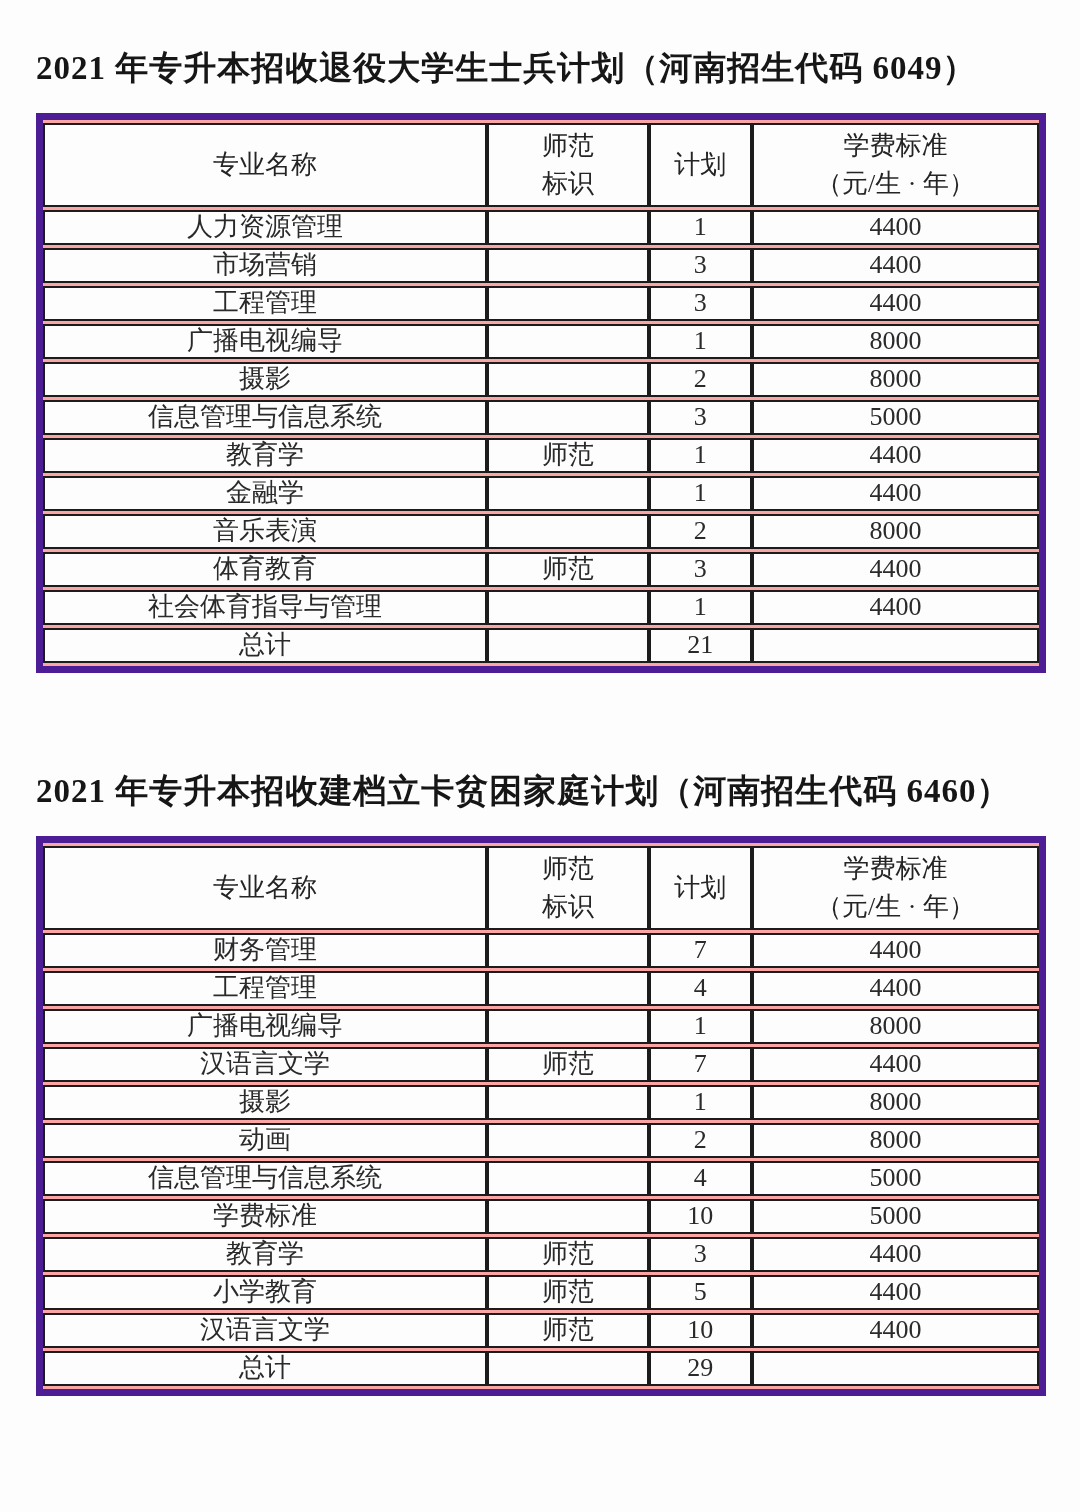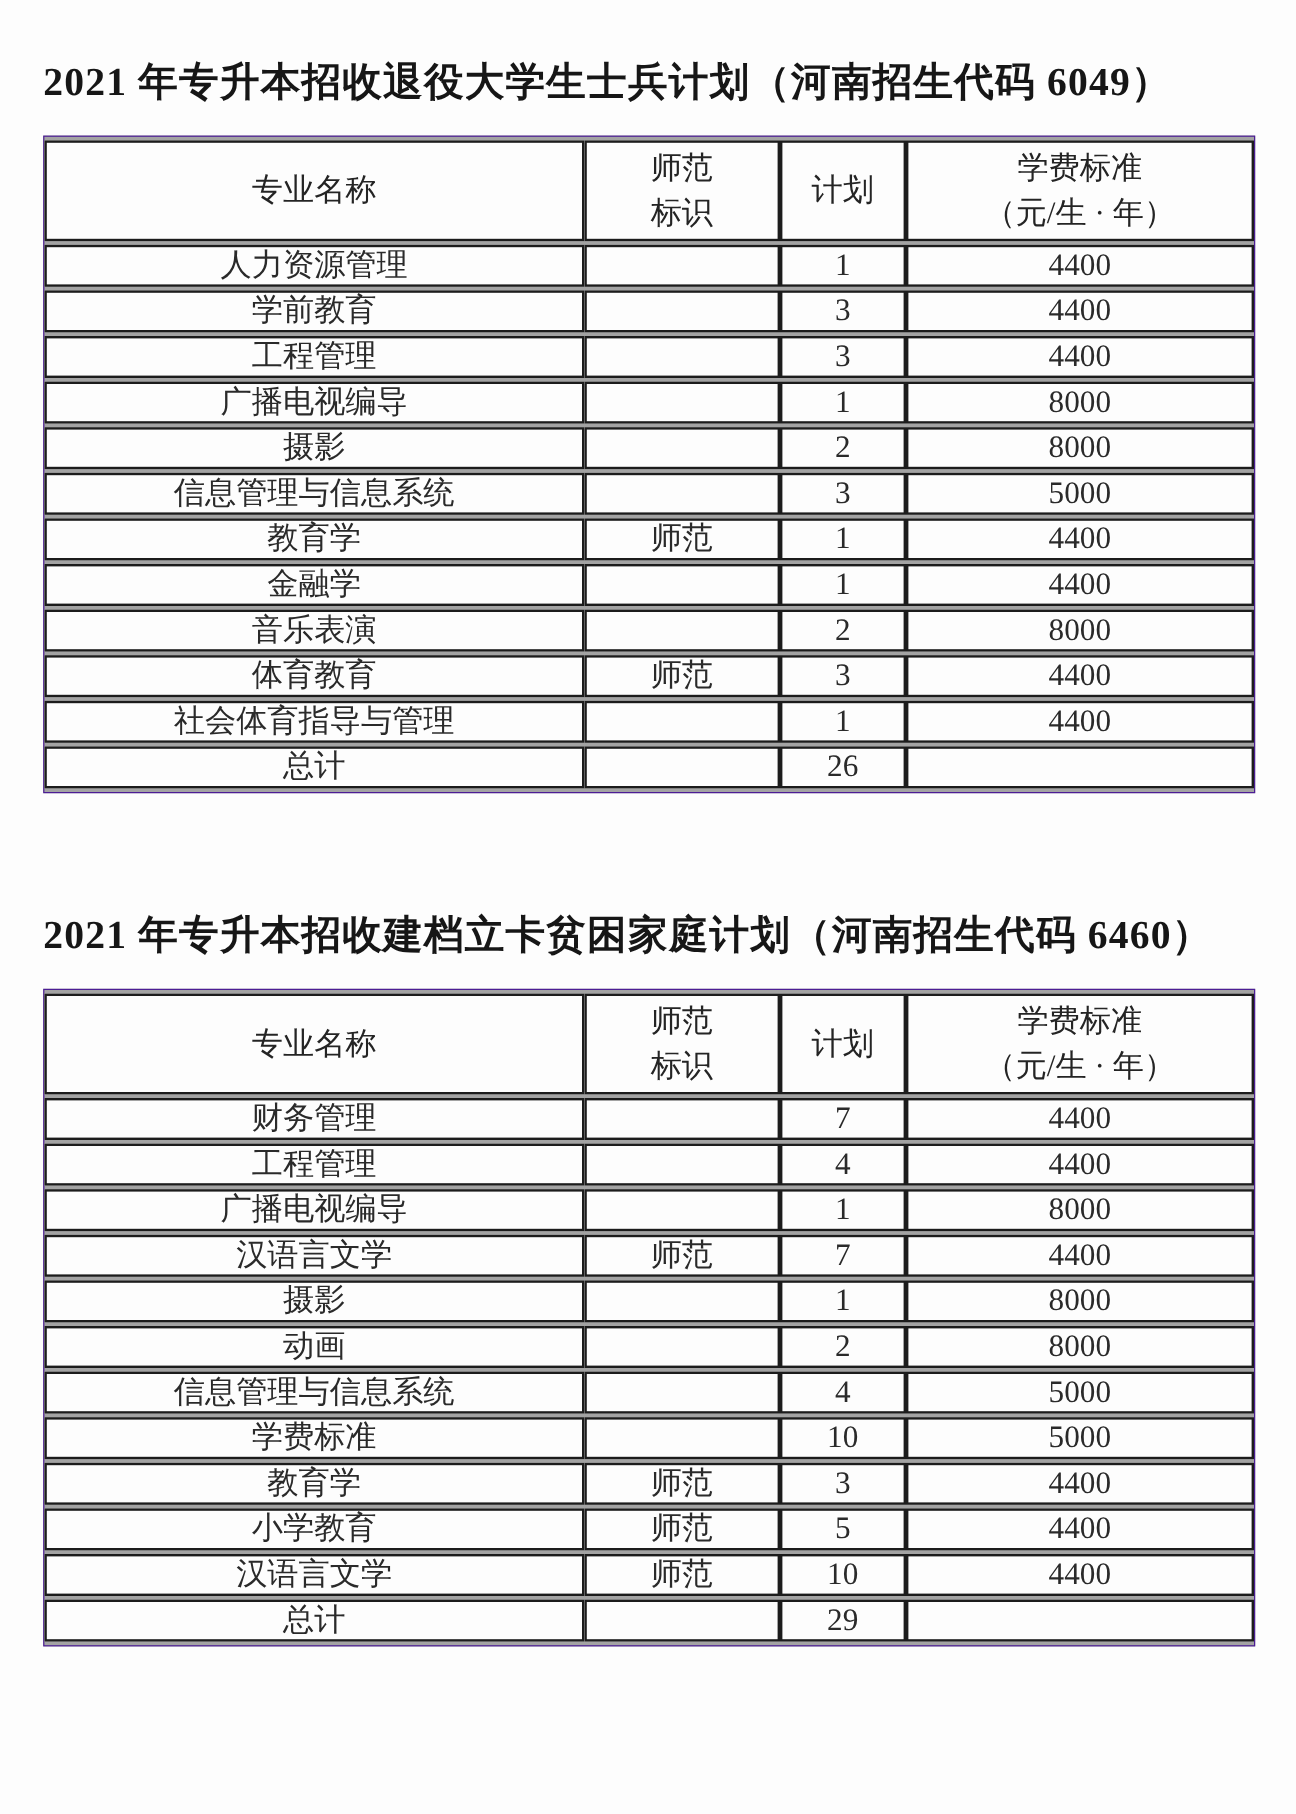--- a/index.html
+++ b/index.html
@@ -17,23 +17,23 @@
   .doc-title {
     font-size: 33px;
     font-weight: bold;
     letter-spacing: 1px;
     color: #161616;
     margin-left: 0px;
     margin-bottom: 22px;
     white-space: nowrap;
   }
   .plan-table-wrap {
-    border: 1px solid #4c1d95;
+    border: 7px solid #4c1d95;
     width: 1010px;
-    background: #a3a3a3;
+    background: #fca5a5;
   }
   table.plan-table {
     width: 100%;
     border-collapse: separate;
     border-spacing: 0 3px;
     table-layout: fixed;
   }
   table.plan-table col.c-major   { width: 44.6%; }
   table.plan-table col.c-normal  { width: 16.2%; }
   table.plan-table col.c-plan    { width: 10.4%; }
@@ -99,21 +99,21 @@
         </tr>
       </thead>
       <tbody>
           <tr>
             <td class="cell-major">人力资源管理</td>
             <td class="cell-normal"></td>
             <td class="cell-plan">1</td>
             <td class="cell-tuition">4400</td>
           </tr>
           <tr>
-            <td class="cell-major">学前教育</td>
+            <td class="cell-major">市场营销</td>
             <td class="cell-normal"></td>
             <td class="cell-plan">3</td>
             <td class="cell-tuition">4400</td>
           </tr>
           <tr>
             <td class="cell-major">工程管理</td>
             <td class="cell-normal"></td>
             <td class="cell-plan">3</td>
             <td class="cell-tuition">4400</td>
           </tr>
@@ -161,21 +161,21 @@
           </tr>
           <tr>
             <td class="cell-major">社会体育指导与管理</td>
             <td class="cell-normal"></td>
             <td class="cell-plan">1</td>
             <td class="cell-tuition">4400</td>
           </tr>
           <tr>
             <td class="cell-major">总计</td>
             <td class="cell-normal"></td>
-            <td class="cell-plan">26</td>
+            <td class="cell-plan">21</td>
             <td class="cell-tuition"></td>
           </tr>
         </tbody>
     </table>
   </div>
 
   <div class="table-gap"></div>
 
   <div class="doc-title">2021 年专升本招收建档立卡贫困家庭计划（河南招生代码 6460）</div>
 

